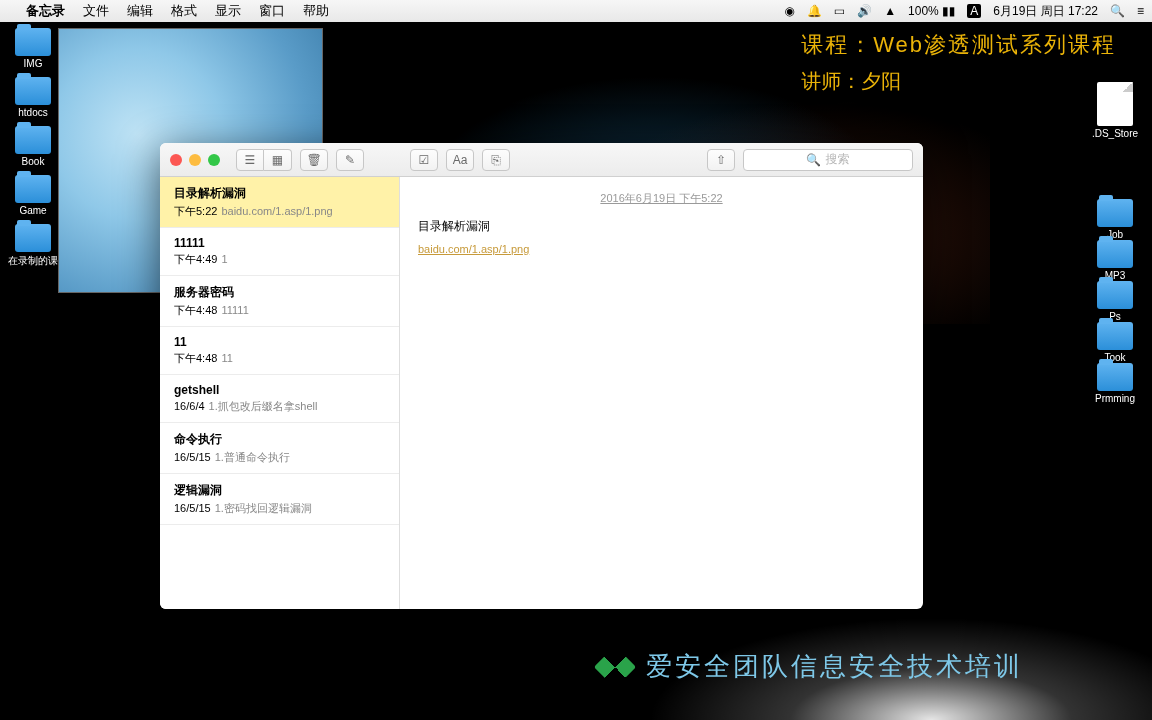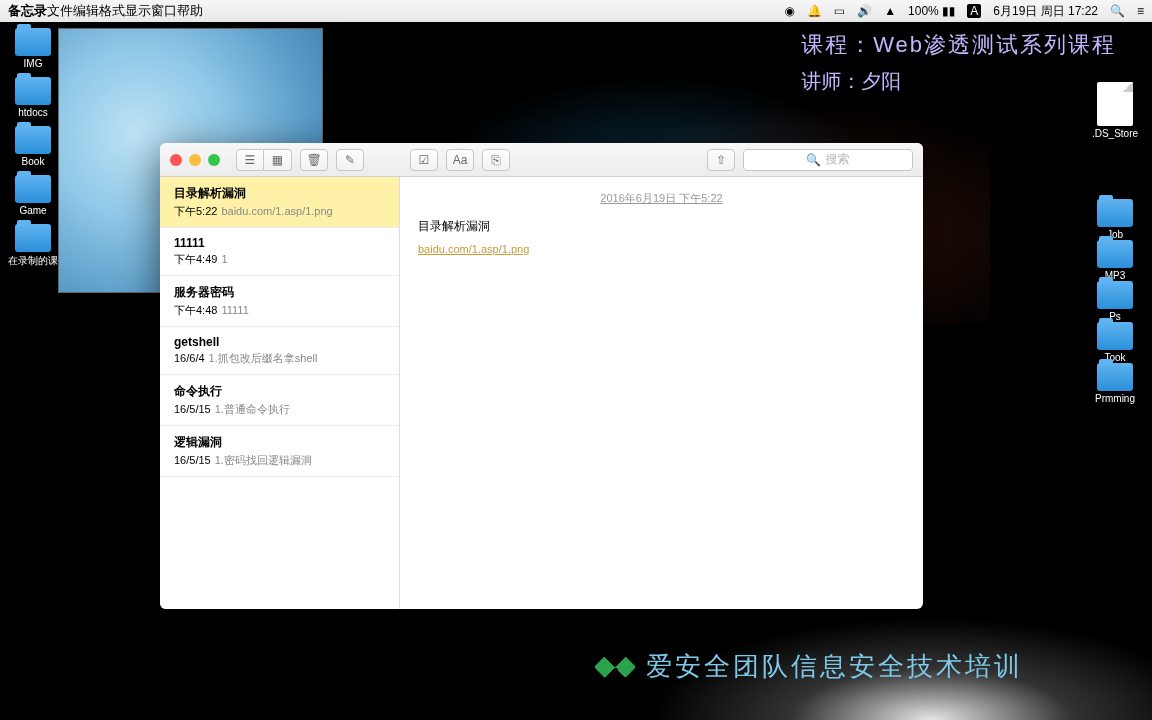--- a/index.html
+++ b/index.html
@@ -1,40 +1,40 @@
 <!DOCTYPE html>
 <html><head>
 <meta charset="utf-8">
 <style>
 * { margin: 0; padding: 0; box-sizing: border-box; font-family: -apple-system, "PingFang SC", "Helvetica Neue", sans-serif; }
 body { width: 1152px; height: 720px; background: #000; position: relative; overflow: hidden; }
 
 
-.menubar { height: 22px; background: linear-gradient(#f6f6f6,#e8e8e8); display:flex; align-items:center; padding:0 8px; font-size:13px; color:#000; }
+.menubar { height: 22px; background: linear-gradient(#f6f6f6,#e8e8e8); display:flex; align-items:center; padding:0 8px; font-size:13px; color:#000; gap:18px; }
 .menubar .apple { font-size:14px; }
 .menubar .spacer { flex:1; }
 .menubar .right { display:flex; align-items:center; gap:12px; font-size:12px; }
 .menubar .right span { display:flex; align-items:center; }
 
 
 .desk-l { position:absolute; left:8px; top:28px; display:flex; flex-direction:column; gap:8px; width:50px; }
 .desk-r { position:absolute; right:8px; top:82px; display:flex; flex-direction:column; width:58px; align-items:center; }
 .folder { display:flex; flex-direction:column; align-items:center; gap:2px; }
 .folder .ficon { width:36px; height:28px; background:linear-gradient(#5fb3f0,#2b8fd9); border-radius:3px; position:relative; }
 .folder .ficon::before { content:''; position:absolute; top:-4px; left:2px; width:14px; height:6px; background:#5fb3f0; border-radius:2px 2px 0 0; }
 .folder .flabel { font-size:10px; color:#fff; text-align:center; text-shadow:0 1px 2px rgba(0,0,0,.8); }
 .fileicon { width:36px; height:44px; background:#fff; border-radius:2px; position:relative; }
 .fileicon::after{content:'';position:absolute;top:0;right:0;width:10px;height:10px;background:linear-gradient(135deg,#fff 50%,#ccc 50%);}
 
 
 .wall-img { position:absolute; left:58px; top:28px; width:265px; height:265px; background:radial-gradient(circle at 30% 40%, #bfe3f5 0%, #8fc8e8 35%, #5a9cc8 70%, #3a7ba8 100%); border:1px solid #666; }
 .wall-glow { position:absolute; left:430px; top:24px; width:560px; height:300px; background:radial-gradient(ellipse at 40% 60%, rgba(40,140,200,.4) 0%, transparent 50%), radial-gradient(ellipse at 70% 70%, rgba(200,80,40,.25) 0%, transparent 45%); }
 
 
-.overlay-text { position:absolute; right:36px; top:30px; color:#c4b5fd; font-family:"STKaiti","KaiTi",cursive; text-align:left; }
+.overlay-text { position:absolute; right:36px; top:30px; color:#eab308; font-family:"STKaiti","KaiTi",cursive; text-align:left; }
 .overlay-text .l1{font-size:22px; letter-spacing:2px; text-shadow:0 0 8px rgba(0,0,0,.9),0 0 14px rgba(0,0,0,.9);}
 .overlay-text .l2{font-size:20px; margin-top:8px; text-shadow:0 0 8px rgba(0,0,0,.9),0 0 14px rgba(0,0,0,.9);}
 
 
 .notes { position:absolute; left:160px; top:143px; width:763px; height:466px; background:#fff; border-radius:6px; box-shadow:0 10px 40px rgba(0,0,0,.6); display:flex; flex-direction:column; overflow:hidden; }
 .titlebar { height:34px; background:linear-gradient(#f7f7f7,#ececec); border-bottom:1px solid #d0d0d0; display:flex; align-items:center; padding:0 10px; gap:8px; }
 .traffic { display:flex; gap:7px; margin-right:8px; }
 .traffic span{width:12px;height:12px;border-radius:50%;}
 .tr-r{background:#fc5753;} .tr-y{background:#fdbc40;} .tr-g{background:#33c748;}
 .tb-btn { width:28px; height:22px; border:1px solid #c7c7c7; border-radius:4px; background:linear-gradient(#fdfdfd,#f2f2f2); display:flex; align-items:center; justify-content:center; color:#6a6a6a; font-size:12px; }
@@ -182,20 +182,24 @@
     </div>
         <div class="note-item">
           <div class="title">11111</div>
     <div class="sub"><span class="time">下午4:49</span><span class="preview">1</span></div>
     </div>
         <div class="note-item">
           <div class="title">服务器密码</div>
     <div class="sub"><span class="time">下午4:48</span><span class="preview">11111</span></div>
     </div>
         <div class="note-item">
+          <div class="title">11</div>
+    <div class="sub"><span class="time">下午4:48</span><span class="preview">11</span></div>
+    </div>
+        <div class="note-item">
           <div class="title">getshell</div>
     <div class="sub"><span class="time">16/6/4</span><span class="preview">1.抓包改后缀名拿shell</span></div>
     </div>
         <div class="note-item">
           <div class="title">命令执行</div>
     <div class="sub"><span class="time">16/5/15</span><span class="preview">1.普通命令执行</span></div>
     </div>
         <div class="note-item">
           <div class="title">逻辑漏洞</div>
     <div class="sub"><span class="time">16/5/15</span><span class="preview">1.密码找回逻辑漏洞</span></div>

